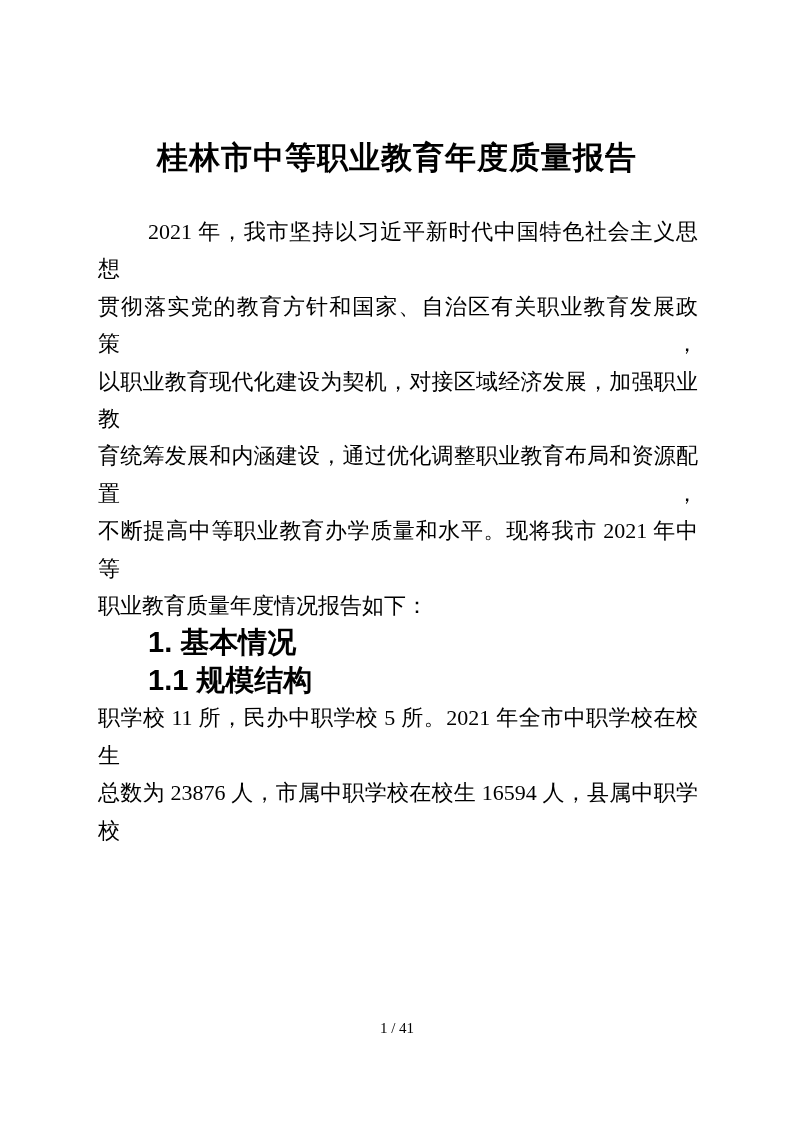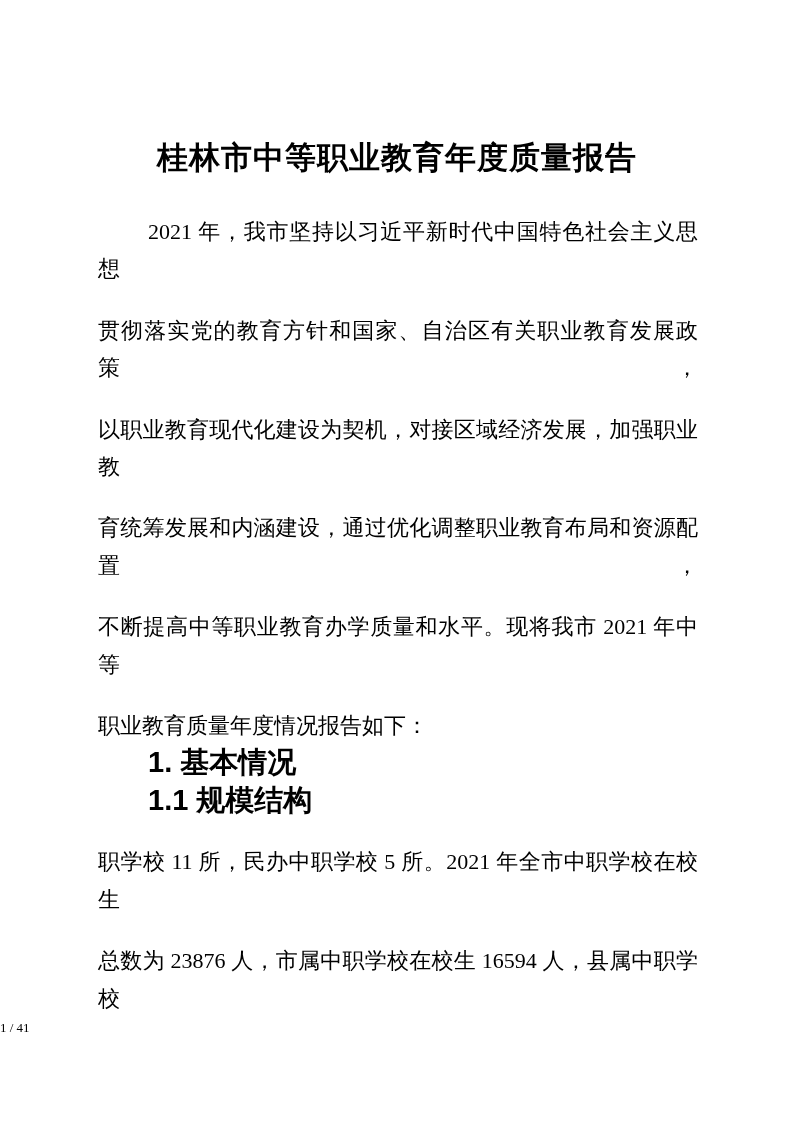--- a/index.html
+++ b/index.html
@@ -30,21 +30,20 @@
     padding-left: 98px;
     padding-right: 96px;
     font-family: "Liberation Serif", "DejaVu Serif", serif;
     font-size: 22px;
     line-height: 37.4px;
   }
   .line {
     text-align: justify;
     text-align-last: justify;
     white-space: normal;
-    margin-top: 24px;
   }
   .line.first {
     text-indent: 50px;
   }
   .line.end {
     text-align-last: left;
   }
   .heading {
     font-family: "Liberation Sans", "DejaVu Sans", sans-serif;
     font-weight: 700;
@@ -52,23 +51,23 @@
     line-height: 37.4px;
     padding-left: 50px;
     text-align: left;
     text-align-last: left;
   }
   .footer {
     position: absolute;
     left: 0;
     right: 0;
     top: 1020px;
-    text-align: left;
+    text-align: center;
     font-family: "Liberation Serif", "DejaVu Serif", serif;
-    font-size: 13px;
+    font-size: 15px;
     color: #000000;
   }
 </style>
 </head>
 <body>
 
 <div class="page">
 
   <div class="title-block">
     <div>桂林市中等职业教育年度质量报告</div>

